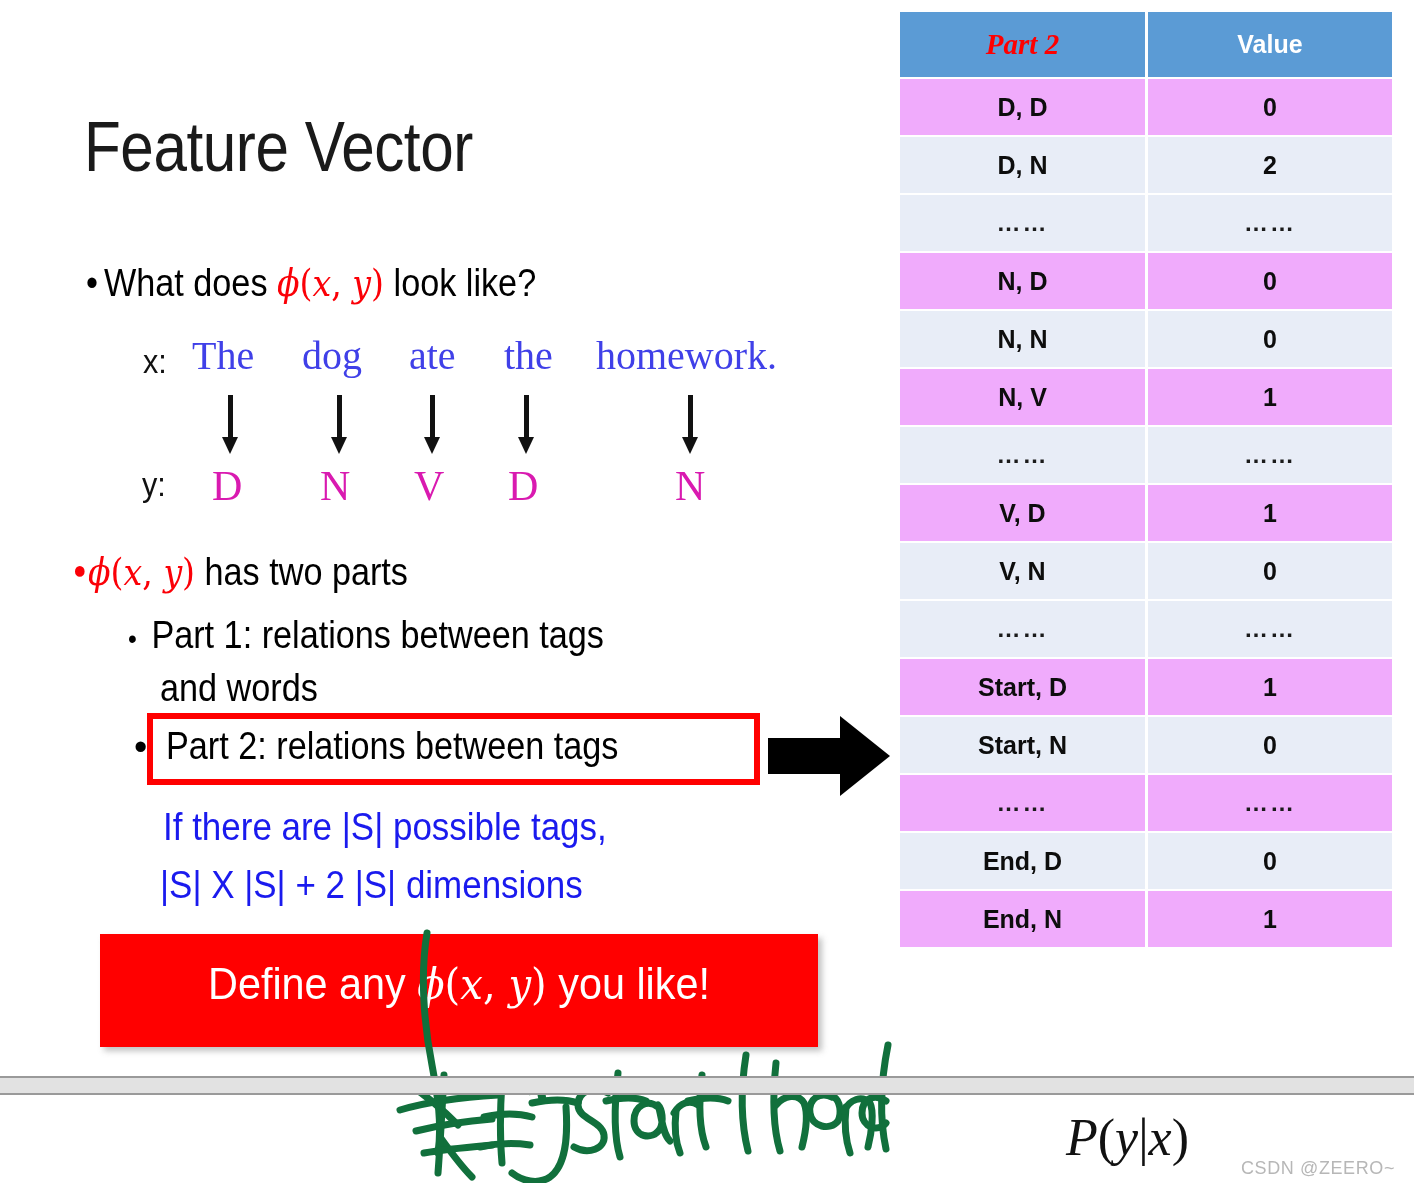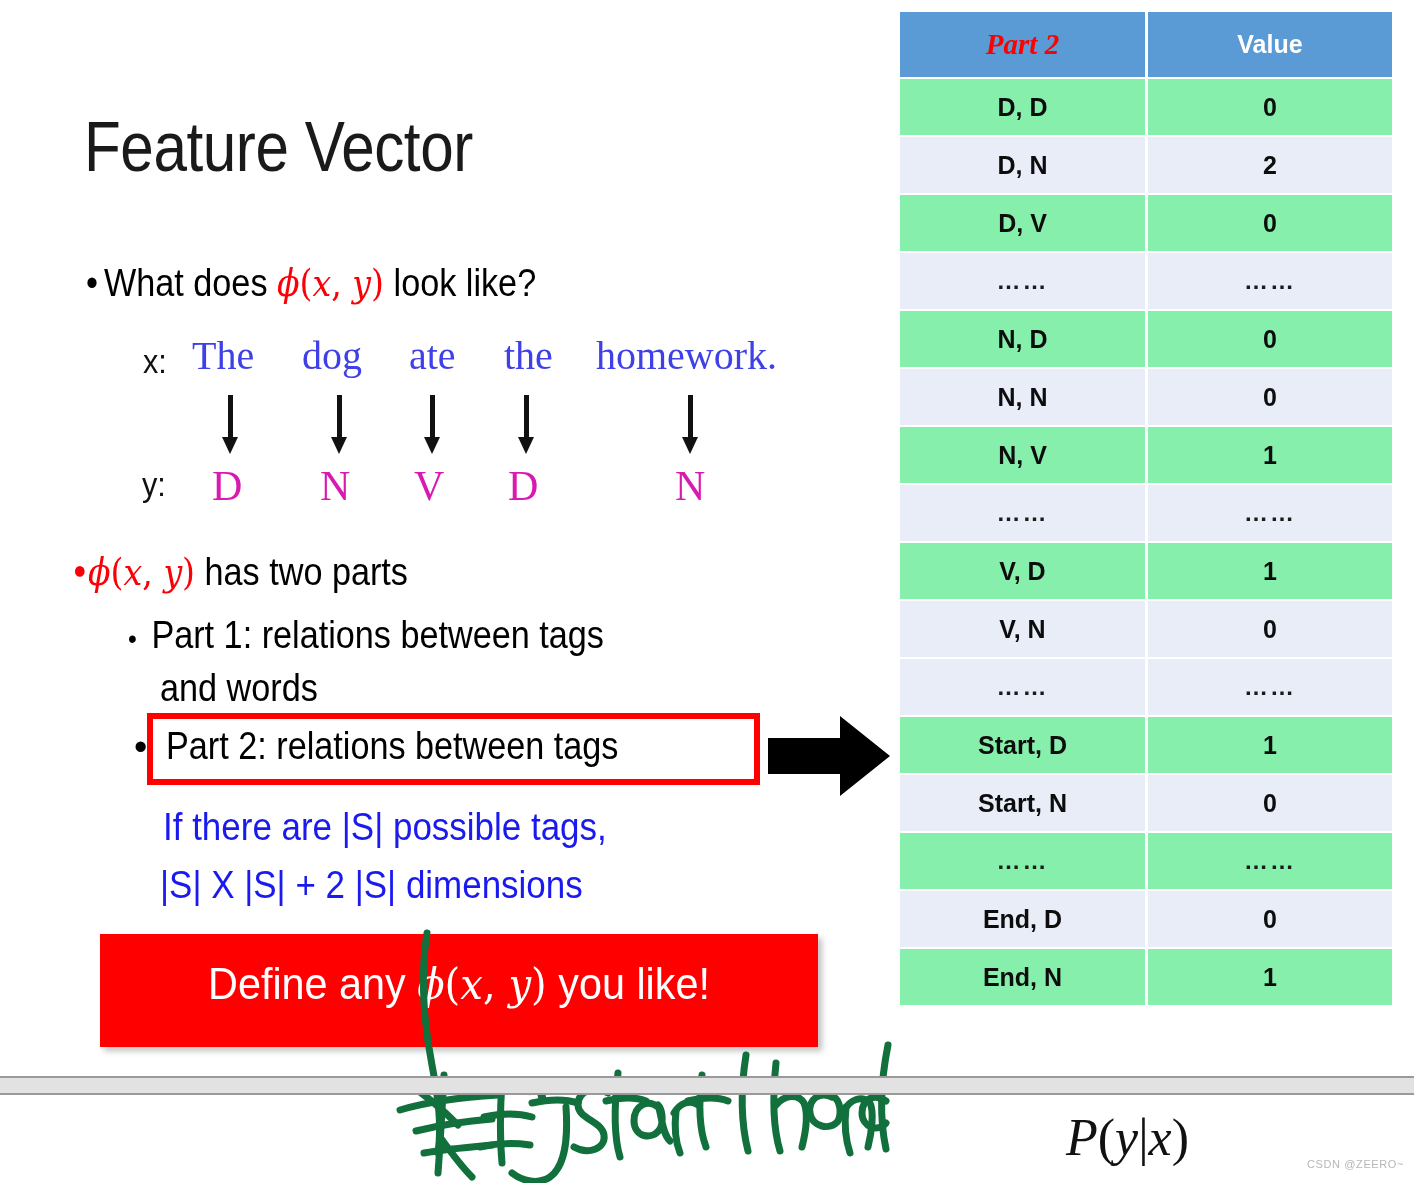--- a/index.html
+++ b/index.html
@@ -220,23 +220,23 @@
     line-height: 1;
     color: #111;
     white-space: nowrap;
     margin-left: 36px;
   }
   #prob-formula .paren { font-style: normal; }
 
   
   #watermark {
     position: absolute;
-    right: 10px;
+    right: 19px;
     top: 1158px;
-    font-size: 11px;
+    font-size: 18px;
     color: #b7b7b7;
     letter-spacing: 0.6px;
     white-space: nowrap;
   }
 
   
   #feature-table {
     position: absolute;
     left: 897px;
     top: 10px;
@@ -262,21 +262,21 @@
     font-size: 29px;
   }
   #feature-table td {
     height: 56px;
     font-size: 25px;
     font-weight: 600;
     text-align: center;
     color: #0d0d0d;
     padding: 0;
   }
-  #feature-table tr.row-dark td { background: #86efac; }
+  #feature-table tr.row-dark td { background: #f0abfc; }
   #feature-table tr.row-light td { background: #E8EDF7; }
   #feature-table td.ellipsis {
     font-size: 24px;
     letter-spacing: 2px;
     color: #1a1a1a;
   }
   #feature-table col.c1 { width: 245px; }
   #feature-table col.c2 { width: 244px; }
 </style>
 </head>
@@ -394,24 +394,20 @@
   </thead>
   <tbody id="feature-table-body">
       <tr class="row-dark">
         <td>D, D</td>
         <td>0</td>
       </tr>
       <tr class="row-light">
         <td>D, N</td>
         <td>2</td>
       </tr>
-      <tr class="row-dark">
-        <td>D, V</td>
-        <td>0</td>
-      </tr>
       <tr class="row-light">
         <td class="ellipsis">……</td>
         <td class="ellipsis">……</td>
       </tr>
       <tr class="row-dark">
         <td>N, D</td>
         <td>0</td>
       </tr>
       <tr class="row-light">
         <td>N, N</td>

